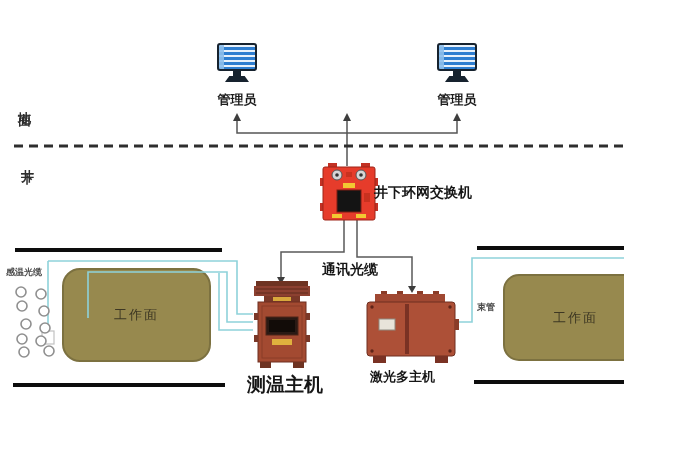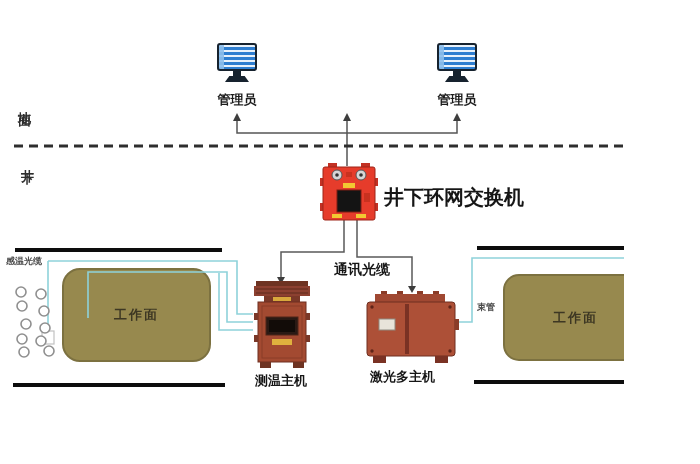--- a/index.html
+++ b/index.html
@@ -16,21 +16,21 @@
   .monitor-base{width:24px;height:6px;background:#16222e;clip-path:polygon(18% 0,82% 0,100% 100%,0 100%);}
   .ws-label{margin-top:9px;font-size:13px;font-weight:bold;color:#1c1c1c;white-space:nowrap;}
 
   
   .zone-label{position:absolute;writing-mode:vertical-rl;text-orientation:upright;
     font-size:13px;font-weight:bold;color:#2e2e2e;letter-spacing:3px;z-index:7;}
 
   
   .face-box{position:absolute;background:#97894e;border:2px solid #7c7140;border-radius:18px;
     display:flex;align-items:center;justify-content:center;z-index:1;box-sizing:border-box;}
-  .face-label{font-size:13px;font-weight:bold;color:#3d3723;letter-spacing:2px;}
+  .face-label{font-size:13px;font-weight:normal;color:#3d3723;letter-spacing:2px;}
 
   
   .diagram-label{position:absolute;font-weight:bold;color:#161616;z-index:8;white-space:nowrap;}
   .small-note{position:absolute;font-size:9px;font-weight:bold;color:#4a4a4a;z-index:8;white-space:nowrap;}
 
   
   .overlay{position:absolute;left:0;top:0;z-index:5;}
   .device{position:absolute;z-index:6;}
 </style>
 </head>
@@ -184,20 +184,20 @@
     <rect x="16" y="28" width="16" height="11" fill="#e8e4da" stroke="#8f8a80" stroke-width="1"></rect>
     <circle cx="9" cy="16" r="1.7" fill="#5e2418"></circle>
       <circle cx="87" cy="16" r="1.7" fill="#5e2418"></circle>
     <circle cx="9" cy="60" r="1.7" fill="#5e2418"></circle>
       <circle cx="87" cy="60" r="1.7" fill="#5e2418"></circle>
     <rect x="92" y="28" width="4" height="11" fill="#8a3c28"></rect>
     <rect x="10" y="65" width="13" height="7" fill="#7a3224"></rect>
     <rect x="72" y="65" width="13" height="7" fill="#7a3224"></rect>
   </svg>
 
-  <div class="diagram-label" style="left:384px;top:184px;font-size:20px;">井下环网交换机</div>
-  <div class="diagram-label" style="left:322px;top:261px;font-size:14px;margin-left:12px;">通讯光缆</div>
-  <div class="diagram-label" style="left:247px;top:372px;width:68px;text-align:center;font-size:13px;">测温主机</div>
+  <div class="diagram-label" style="left:374px;top:184px;font-size:14px;">井下环网交换机</div>
+  <div class="diagram-label" style="left:322px;top:261px;font-size:14px;">通讯光缆</div>
+  <div class="diagram-label" style="left:247px;top:372px;width:68px;text-align:center;font-size:19px;">测温主机</div>
   <div class="diagram-label" style="left:370px;top:368px;width:82px;text-align:left;font-size:13px;">激光多主机</div>
-  <div class="small-note" style="left:6px;top:255px;text-align:right;">感温光缆</div>
+  <div class="small-note" style="left:6px;top:266px;text-align:right;">感温光缆</div>
   <div class="small-note" style="left:477px;top:264px;margin-top:37px;">束管</div>
 
 </div>
 
 </body></html>

